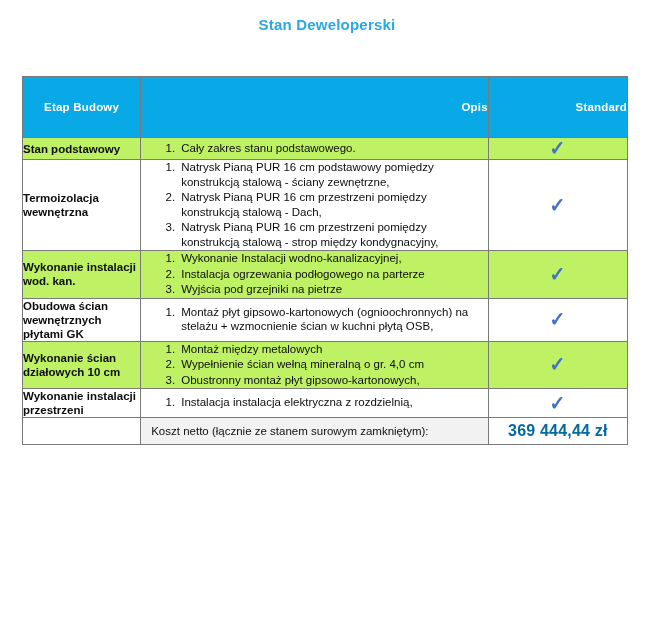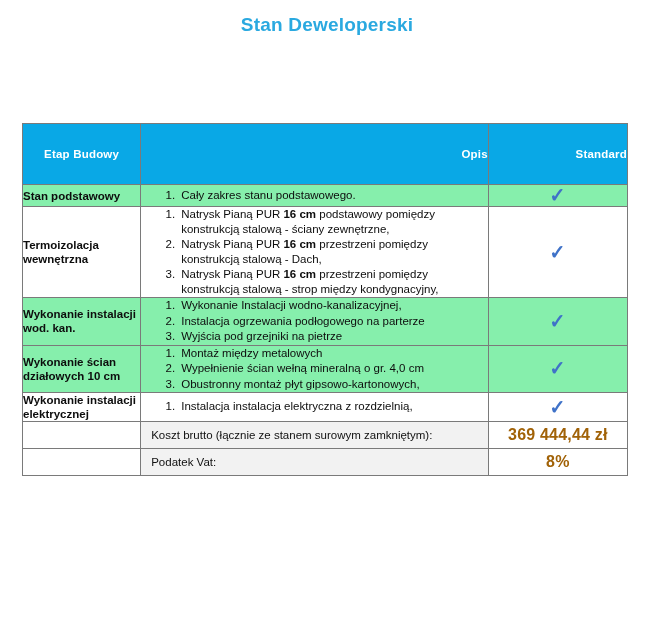--- a/index.html
+++ b/index.html
@@ -16,39 +16,38 @@
   .page {
     position: relative;
     width: 654px;
     height: 620px;
     box-sizing: border-box;
     background: #ffffff;
   }
   .page-title {
     text-align: center;
     color: #2aa9e0;
-    font-size: 19px;
+    font-size: 15px;
     font-weight: bold;
     letter-spacing: 0.2px;
     margin: 13px 0 0 0;
     padding: 0;
     line-height: 24px;
   }
   .table-wrap {
     position: absolute;
     left: 22px;
     top: 63px;
     width: 606px;
   }
   table.spec {
     border-collapse: collapse;
     table-layout: fixed;
     width: 606px;
     border: 1px solid #7a7a7a;
-    margin-top: 47px;
   }
   table.spec td, table.spec th {
     border: 1px solid #7a7a7a;
     vertical-align: middle;
     padding: 0;
   }
   col.c-stage { width: 118px; }
   col.c-desc  { width: 347px; }
   col.c-std   { width: 139px; }
 
@@ -58,21 +57,21 @@
     color: #ffffff;
     font-size: 11.5px;
     font-weight: bold;
     height: 60px;
     text-align: right;
     letter-spacing: 0.2px;
   }
   thead th.h-stage { text-align: center; }
 
   
-  tbody tr.r-odd  td { background: #86efac; }
+  tbody tr.r-odd  td { background: #bef264; }
   tbody tr.r-even td { background: #ffffff; }
 
   td.stage {
     font-size: 11.5px;
     font-weight: bold;
     color: #0d0d0d;
     padding: 6px 6px 6px 9px;
     line-height: 14px;
     vertical-align: middle;
   }
@@ -99,21 +98,21 @@
   }
   ol.items li .num {
     position: absolute;
     left: 14px;
     top: 0;
     width: 20px;
     text-align: right;
     font-size: 11.5px;
     color: #0d0d0d;
   }
-  ol.items li b { font-weight: bold; }
+  ol.items li b { font-weight: normal; }
 
   .check {
     display: inline-block;
     color: #3f72c8;
     font-size: 20px;
     line-height: 20px;
     font-weight: bold;
     transform: scaleX(0.95);
   }
 
@@ -123,21 +122,21 @@
     background: #f2f2f2;
     font-size: 11.5px;
     color: #111111;
     padding: 6px 8px 6px 10px;
     line-height: 14px;
     height: 14px;
   }
   tbody tr.summary td.sum-value {
     background: #ffffff;
     text-align: center;
-    color: #a16207;
+    color: #0369a1;
     font-size: 16px;
     font-weight: bold;
     letter-spacing: 0.2px;
     padding: 3px 4px;
     white-space: nowrap;
   }
 </style>
 </head>
 <body>
 
@@ -184,47 +183,51 @@
             <td class="stage">Wykonanie instalacji wod. kan.</td>
             <td class="desc">
               <ol class="items">
                 <li><span class="num">1.</span><span>Wykonanie Instalacji wodno-kanalizacyjnej,</span></li>
                 <li><span class="num">2.</span><span>Instalacja ogrzewania podłogowego na parterze</span></li>
                 <li><span class="num">3.</span><span>Wyjścia pod grzejniki na pietrze</span></li>
               </ol>
             </td>
             <td class="std"><span class="check">✓</span></td>
           </tr>
+          <tr class="r-even">
+            <td class="stage">Obudowa ścian wewnętrznych płytami GK</td>
+            <td class="desc">
+              <ol class="items">
+                <li><span class="num">1.</span><span>Montaż płyt gipsowo-kartonowych (ognioochronnych)  na stelażu + wzmocnienie ścian w kuchni płytą OSB,</span></li>
+              </ol>
+            </td>
+            <td class="std"><span class="check">✓</span></td>
+          </tr>
           <tr class="r-odd">
             <td class="stage">Wykonanie ścian działowych 10 cm</td>
             <td class="desc">
               <ol class="items">
                 <li><span class="num">1.</span><span>Montaż między metalowych</span></li>
                 <li><span class="num">2.</span><span>Wypełnienie ścian wełną mineralną o gr. 4,0 cm</span></li>
                 <li><span class="num">3.</span><span>Obustronny montaż płyt gipsowo-kartonowych,</span></li>
               </ol>
             </td>
             <td class="std"><span class="check">✓</span></td>
           </tr>
           <tr class="r-even">
-            <td class="stage">Wykonanie instalacji elektrycznej</td>
+            <td class="stage">Wykonanie instalacji przestrzeni</td>
             <td class="desc">
               <ol class="items">
                 <li><span class="num">1.</span><span>Instalacja instalacja elektryczna z rozdzielnią,</span></li>
               </ol>
             </td>
             <td class="std"><span class="check">✓</span></td>
           </tr>
           <tr class="summary">
             <td class="sum-blank"></td>
-            <td class="sum-label">Koszt brutto (łącznie ze stanem surowym zamkniętym):</td>
+            <td class="sum-label">Koszt netto (łącznie ze stanem surowym zamkniętym):</td>
             <td class="sum-value">369 444,44 zł</td>
-          </tr>
-          <tr class="summary">
-            <td class="sum-blank"></td>
-            <td class="sum-label">Podatek Vat:</td>
-            <td class="sum-value">8%</td>
           </tr>
         </tbody>
     </table>
   </div>
 
 </div>
 
 </body></html>

